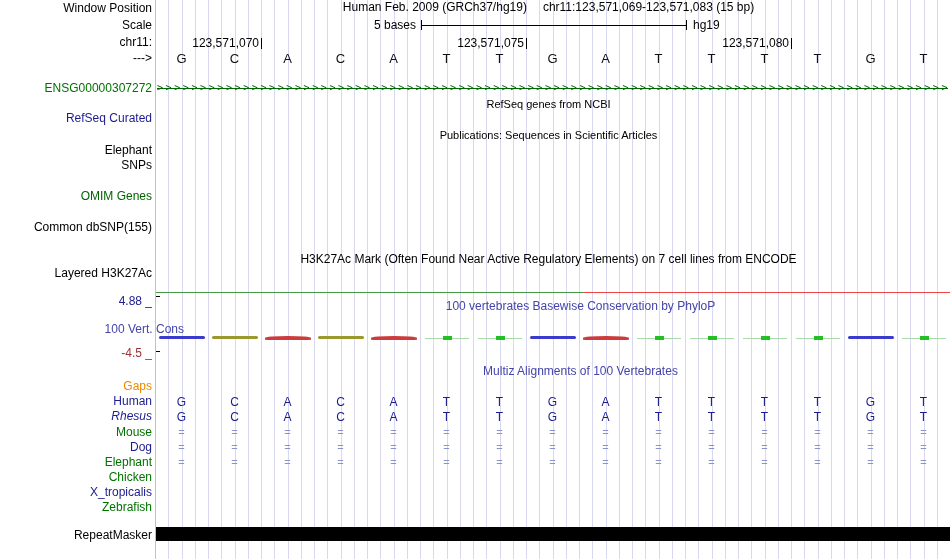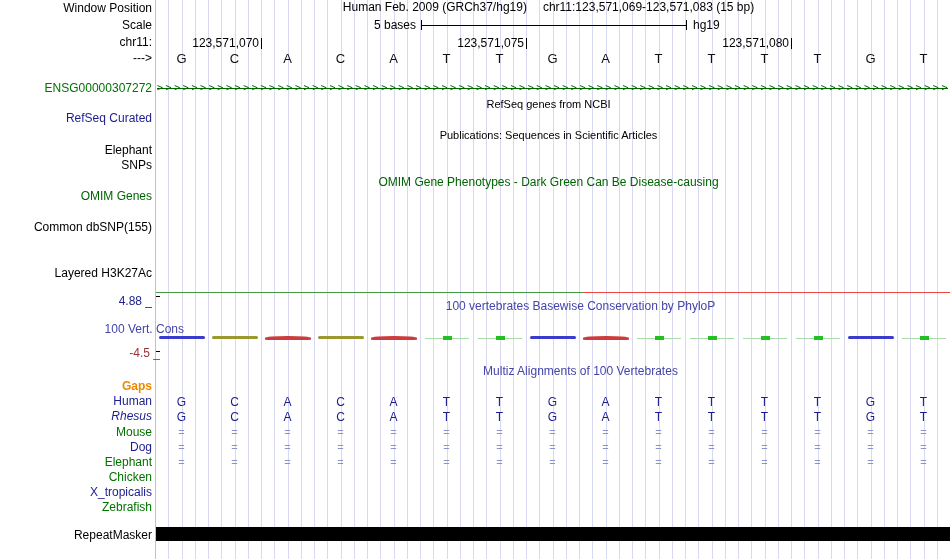--- a/index.html
+++ b/index.html
@@ -3,22 +3,22 @@
 <meta charset="utf-8">
 <style>
   html,body{margin:0;padding:0;background:#fff;}
   body{font-family:"Liberation Sans", sans-serif;}
   #canvas{position:relative;width:950px;height:559px;background:#fff;overflow:hidden;}
   .abs{position:absolute;line-height:13px;white-space:nowrap;}
   .fs12{font-size:12px;} .fs11{font-size:11px;} .fs13{font-size:13px;}
   .left-label{left:0;width:152px;text-align:right;font-size:12px;z-index:3;}
   .center-label{left:155px;width:787px;text-align:center;z-index:3;}
   .c-black{color:var(--black);} .c-navy{color:var(--navy);} .c-green{color:var(--green);}
-  .c-dgreen{color:var(--darkgreen);} .c-orange{color:var(--orange);font-weight:bold;} .c-slate{color:var(--slate);padding-left:32px;}
-  .c-maroon{color:var(--maroon);margin-left:8px;} .c-navyval{color:var(--navyval);}
+  .c-dgreen{color:var(--darkgreen);} .c-orange{color:var(--orange);} .c-slate{color:var(--slate);padding-left:32px;}
+  .c-maroon{color:var(--maroon);} .c-navyval{color:var(--navyval);}
   .gridline{position:absolute;top:0;width:1px;height:559px;background:var(--grid);z-index:0;}
   #boundary-line{position:absolute;left:155px;top:0;width:1px;height:559px;background:var(--boundary);z-index:1;}
   .ruler-tick{position:absolute;width:1px;height:11px;background:#000;z-index:3;}
   .ruler-num{position:absolute;width:100px;text-align:right;font-size:12px;color:#000;z-index:3;}
   #scale-bracket{position:absolute;left:421px;top:20px;width:264px;height:10px;border-left:1px solid #000;border-right:1px solid #000;z-index:3;}
   #scale-bracket .mid{position:absolute;left:0;top:5px;width:100%;height:1px;background:#000;}
   .seq-cell{position:absolute;width:53px;text-align:center;z-index:3;}
   #ensg-arrows{position:absolute;left:157px;top:82px;width:791px;height:12px;overflow:hidden;z-index:2;}
   #ensg-arrows .line{position:absolute;left:0;top:6px;width:100%;height:1px;background:var(--arrow);}
   #ensg-arrows .chevrons{position:absolute;left:0;top:0;font-family:"DejaVu Sans Mono",monospace;font-size:10px;line-height:12px;letter-spacing:2.6px;color:var(--arrow);}
@@ -135,21 +135,21 @@
       <div class="seq-cell fs13" style="left: 897px; top: 51px; color: var(--seq_letter);">T</div>
     </div>
 
   <div id="ensg-arrows">
     <div class="line"></div>
     <div class="chevrons">&gt;&gt;&gt;&gt;&gt;&gt;&gt;&gt;&gt;&gt;&gt;&gt;&gt;&gt;&gt;&gt;&gt;&gt;&gt;&gt;&gt;&gt;&gt;&gt;&gt;&gt;&gt;&gt;&gt;&gt;&gt;&gt;&gt;&gt;&gt;&gt;&gt;&gt;&gt;&gt;&gt;&gt;&gt;&gt;&gt;&gt;&gt;&gt;&gt;&gt;&gt;&gt;&gt;&gt;&gt;&gt;&gt;&gt;&gt;&gt;&gt;&gt;&gt;&gt;&gt;&gt;&gt;&gt;&gt;&gt;&gt;&gt;&gt;&gt;&gt;&gt;&gt;&gt;&gt;&gt;&gt;&gt;&gt;&gt;&gt;&gt;&gt;&gt;&gt;&gt;&gt;&gt;</div>
   </div>
 
   <div class="abs center-label fs11 c-black" style="top:98px;">RefSeq genes from NCBI</div>
   <div class="abs center-label fs11 c-black" style="top:129px;">Publications: Sequences in Scientific Articles</div>
-  <div class="abs center-label fs12 c-dgreen" style="top:176px;">OMIM Gene Phenotypes - Dark Green Can Be Disease-causing</div>
+  <div class="abs center-label fs12 c-black" style="top:253px;">H3K27Ac Mark (Often Found Near Active Regulatory Elements) on 7 cell lines from ENCODE</div>
 
   <div class="h3k-seg" style="left:156px;width:427px;background:var(--h3k_green);"></div>
   <div class="h3k-seg" style="left:583px;width:367px;background:var(--h3k_red);"></div>
 
   <div class="abs center-label fs12 c-slate" style="top:300px;">100 vertebrates Basewise Conservation by PhyloP</div>
   <div class="axis-tick" style="top:296px;"></div>
   <div class="axis-tick" style="top:351px;"></div>
   <div id="wiggle">
       <div class="wig-bar blue" style="left: 158.5px; top: 336px; width: 46px; background: var(--wig_blue);"></div>
       <div class="wig-bar olive" style="left: 211.5px; top: 336px; width: 46px; background: var(--wig_olive);"></div>

